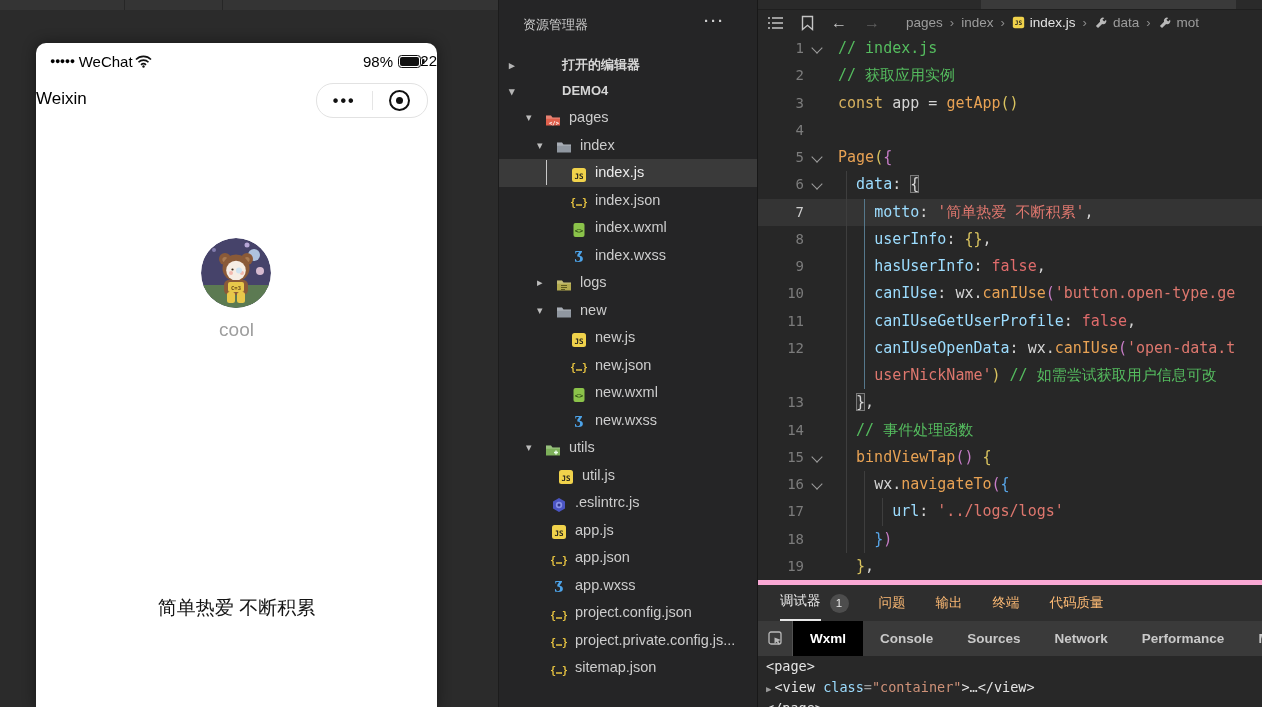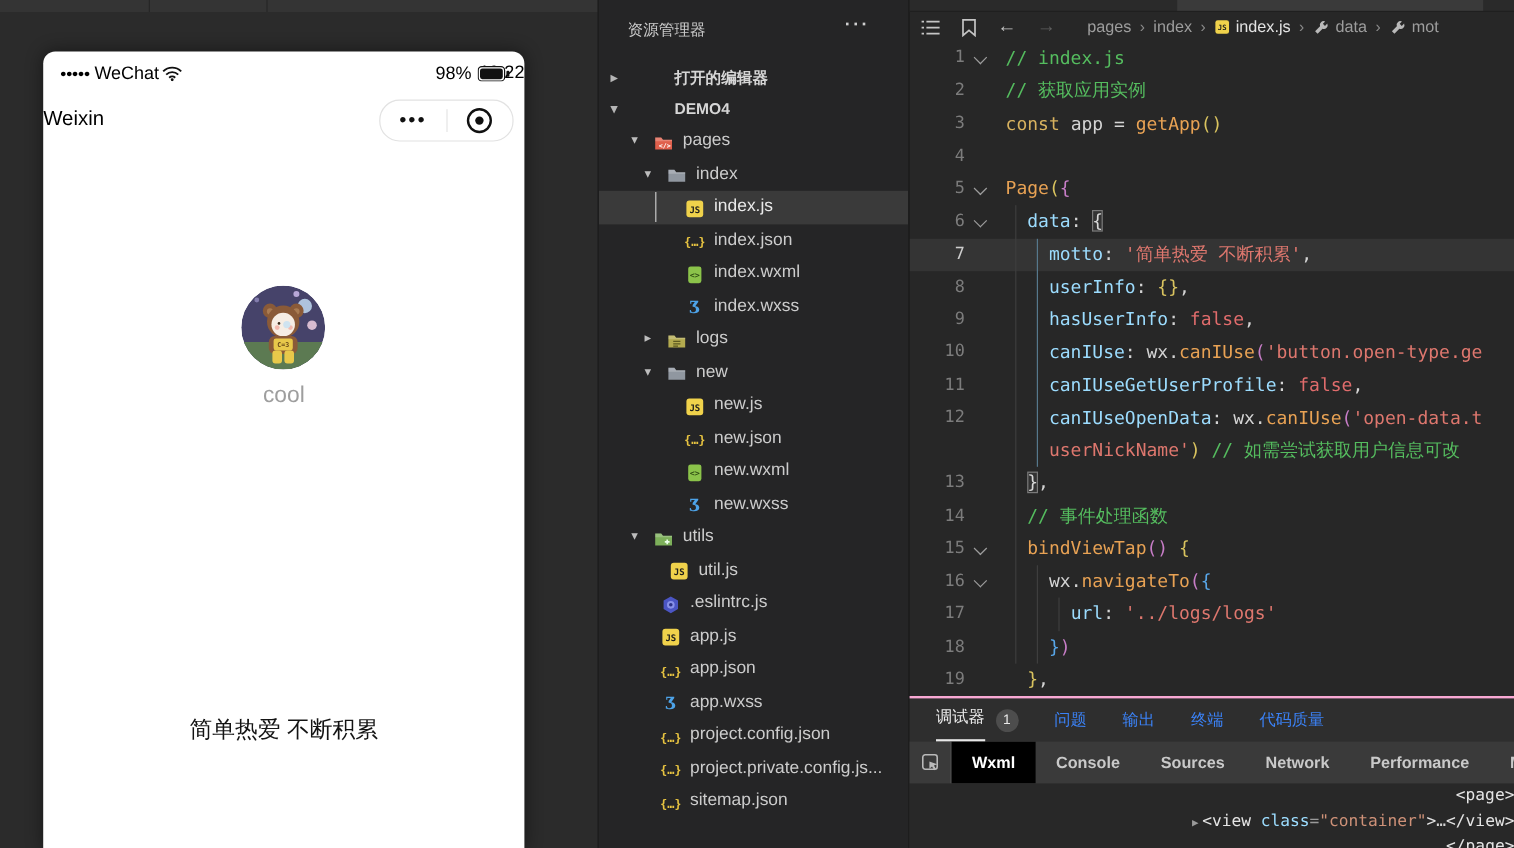--- a/index.html
+++ b/index.html
@@ -69,23 +69,23 @@
   .cline .foldc{width:26px;flex:none;text-align:center;}
   .chev{display:inline-block;width:7px;height:7px;border-right:1.6px solid #9d9d9d;border-bottom:1.6px solid #9d9d9d;
         transform:rotate(45deg);margin-bottom:2px;}
   .cline .txt{white-space:pre;font-size:15px;padding-left:8px;flex:none;}
   .guide{position:absolute;width:1px;background:#3e3e3e;pointer-events:none;}
   .guide.active{background:#56788c;}
   .cm{color:#55bd5f}.kw{color:#d8b25f}.fn{color:#e8a254}.prop{color:#9cdcfe}.pl{color:#d4d4d4}
   .str{color:#de776e}.bool{color:#e06c6c}.b1{color:#d9c35f}.b2{color:#c77dc7}.b3{color:#58a6e8}
   .box{color:#d8d8d8;outline:1px solid #7a7a7a;outline-offset:-1px;background:rgba(110,110,110,.18);}
   
-  .debugger{position:absolute;left:0;top:580px;width:100%;height:127px;background:#2e2e2e;border-top:2px solid #f9a8d4;box-sizing:border-box;text-align:right;}
+  .debugger{position:absolute;left:0;top:580px;width:100%;height:127px;background:#2e2e2e;border-top:5px solid #f9a8d4;box-sizing:border-box;}
   .dbg-tabs{position:absolute;left:0;top:0;width:100%;height:36px;display:flex;align-items:center;gap:30px;padding-left:22px;box-sizing:border-box;}
-  .dbg-tab{position:relative;font-size:13.5px;color:#3b82f6;display:flex;align-items:center;gap:9px;height:36px;line-height:36px;cursor:default;}
+  .dbg-tab{position:relative;font-size:13.5px;color:#fdba74;display:flex;align-items:center;gap:9px;height:36px;line-height:36px;cursor:default;}
   .dbg-tab.active{color:#ececec;}
   .dbg-tab.active .dt-label{border-bottom:2px solid #e8e8e8;padding-bottom:3px;line-height:31px;}
   .badge{display:inline-flex;width:19px;height:19px;border-radius:50%;background:#4d4d4d;color:#e8e8e8;
          font-size:11.5px;align-items:center;justify-content:center;}
   .devtools{position:absolute;left:0;top:36px;width:100%;height:35px;background:#3a3a3a;display:flex;align-items:stretch;overflow:hidden;}
   .dv-inspect{width:34px;display:flex;align-items:center;justify-content:center;border-right:1px solid #525252;flex:none;}
   .dv-tab{padding:0 17px;font-size:13.5px;color:#c9c9c9;line-height:35px;white-space:nowrap;cursor:default;flex:none;font-weight:bold;}
   .dv-tab.active{background:#000;color:#fff;}
   .wxmlpane{position:absolute;left:0;top:71px;width:100%;height:56px;background:#282828;
             font-family:"DejaVu Sans Mono",monospace;font-size:13.5px;overflow:hidden;}

